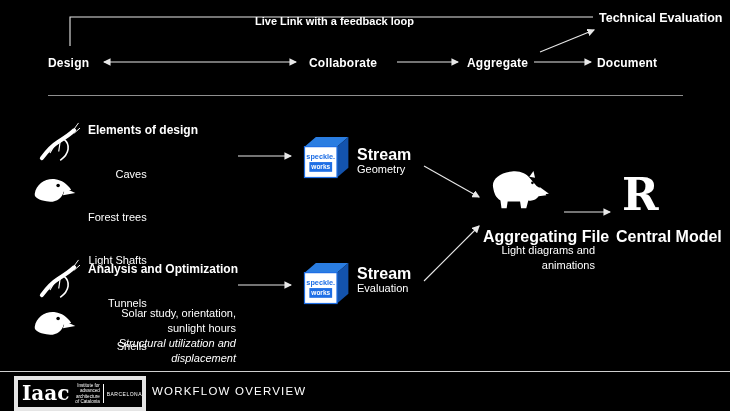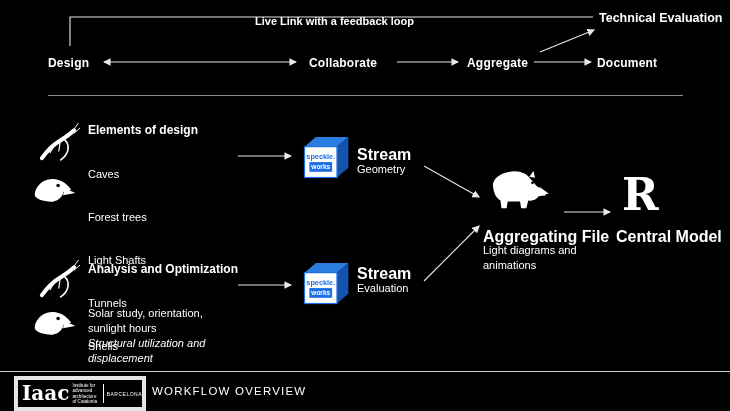--- a/index.html
+++ b/index.html
@@ -1,18 +1,18 @@
 <!DOCTYPE html>
 <html><head>
 <meta charset="utf-8">
 <style>
   html,body{margin:0;padding:0;background:#000;}
   #stage{
     position:relative;width:730px;height:411px;background:#000;overflow:hidden;
-    font-family:"Liberation Sans",sans-serif;color:#fff;
+    font-family:"Liberation Sans",sans-serif;color:#fff;text-align:right;
   }
   .abs{position:absolute;}
   .stage-label{font-size:12px;font-weight:bold;letter-spacing:.2px;}
   .h-big{font-size:12.5px;font-weight:bold;}
   .feedback{font-size:11px;font-weight:bold;}
   .grp-title{font-size:12px;font-weight:bold;}
   .grp-item{font-size:11px;line-height:15px;margin-top:28px;}
   .node-title{font-size:16px;font-weight:bold;}
   .node-sub{font-size:11px;line-height:15px;}
   .revit-r{font-family:"DejaVu Serif",serif;font-size:44px;font-weight:bold;line-height:1;}

